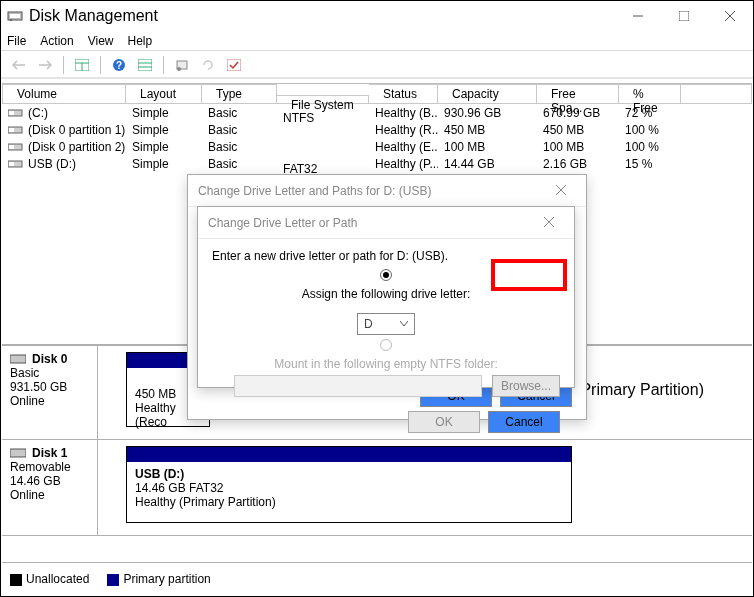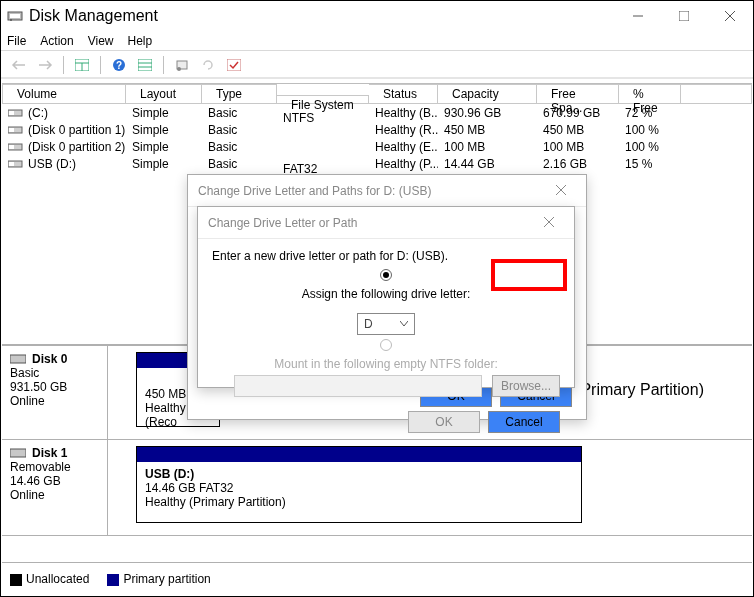--- a/index.html
+++ b/index.html
@@ -34,21 +34,21 @@
   .c2 { width: 75px; }
   .c3 { width: 92px; margin-top: 11px; }
   .c4 { width: 69px; }
   .c5 { width: 99px; }
   .c6 { width: 82px; }
   .c7 { width: 62px; }
   .c8 { flex: 1; }
 
   .disks { position: absolute; left: 1px; right: 1px; bottom: 34px; top: 343px; border-top: 2px solid #b0b0b0; background: #fff; }
   .disk-row { display: flex; border-bottom: 1px solid #b0b0b0; background: #fff; }
-  .disk-label { width: 106px; border-right: 1px solid #b0b0b0; padding: 6px 8px; font-size: 12px; }
+  .disk-label { width: 96px; border-right: 1px solid #b0b0b0; padding: 6px 8px; font-size: 12px; }
   .disk-label .dname { font-weight: bold; display: flex; align-items: center; gap: 6px; }
   .disk-parts { flex: 1; display: flex; padding: 6px 8px 12px 28px; gap: 0; }
   .part-box { border: 1px solid #000; position: relative; font-size: 12px; padding: 20px 8px 6px 8px; }
   .part-top { position: absolute; top: 0; left: 0; right: 0; height: 15px; background: #00008b; }
 
   .legend { position: absolute; left: 1px; right: 1px; bottom: 1px; height: 32px; border-top: 1px solid #b0b0b0; display: flex; align-items: center; padding: 16px 8px; font-size: 12px; gap: 18px; }
   .swatch { width: 12px; height: 12px; display: inline-block; margin-right: 4px; vertical-align: middle; }
 
   .dlg { position: absolute; background: #fff; border: 1px solid #aaa; box-shadow: 0 4px 12px rgba(0,0,0,.2); }
   .dlg-title { height: 32px; display: flex; align-items: center; padding: 0 10px; font-size: 12px; color: #888; border-bottom: 1px solid #eaeaea; }

